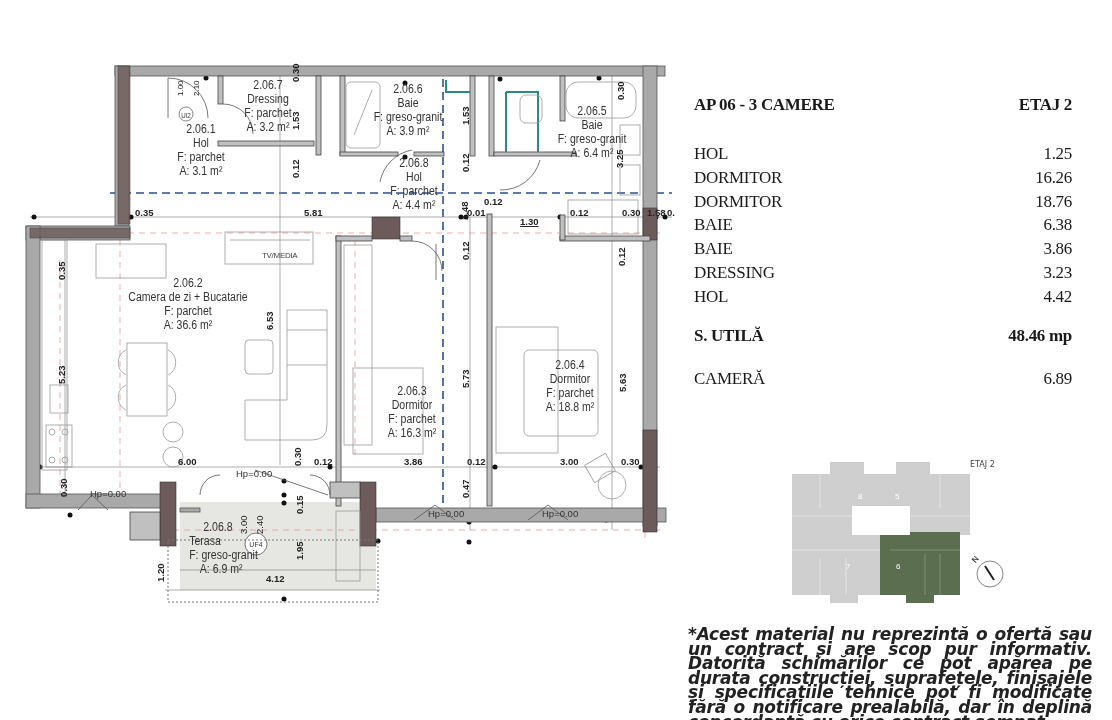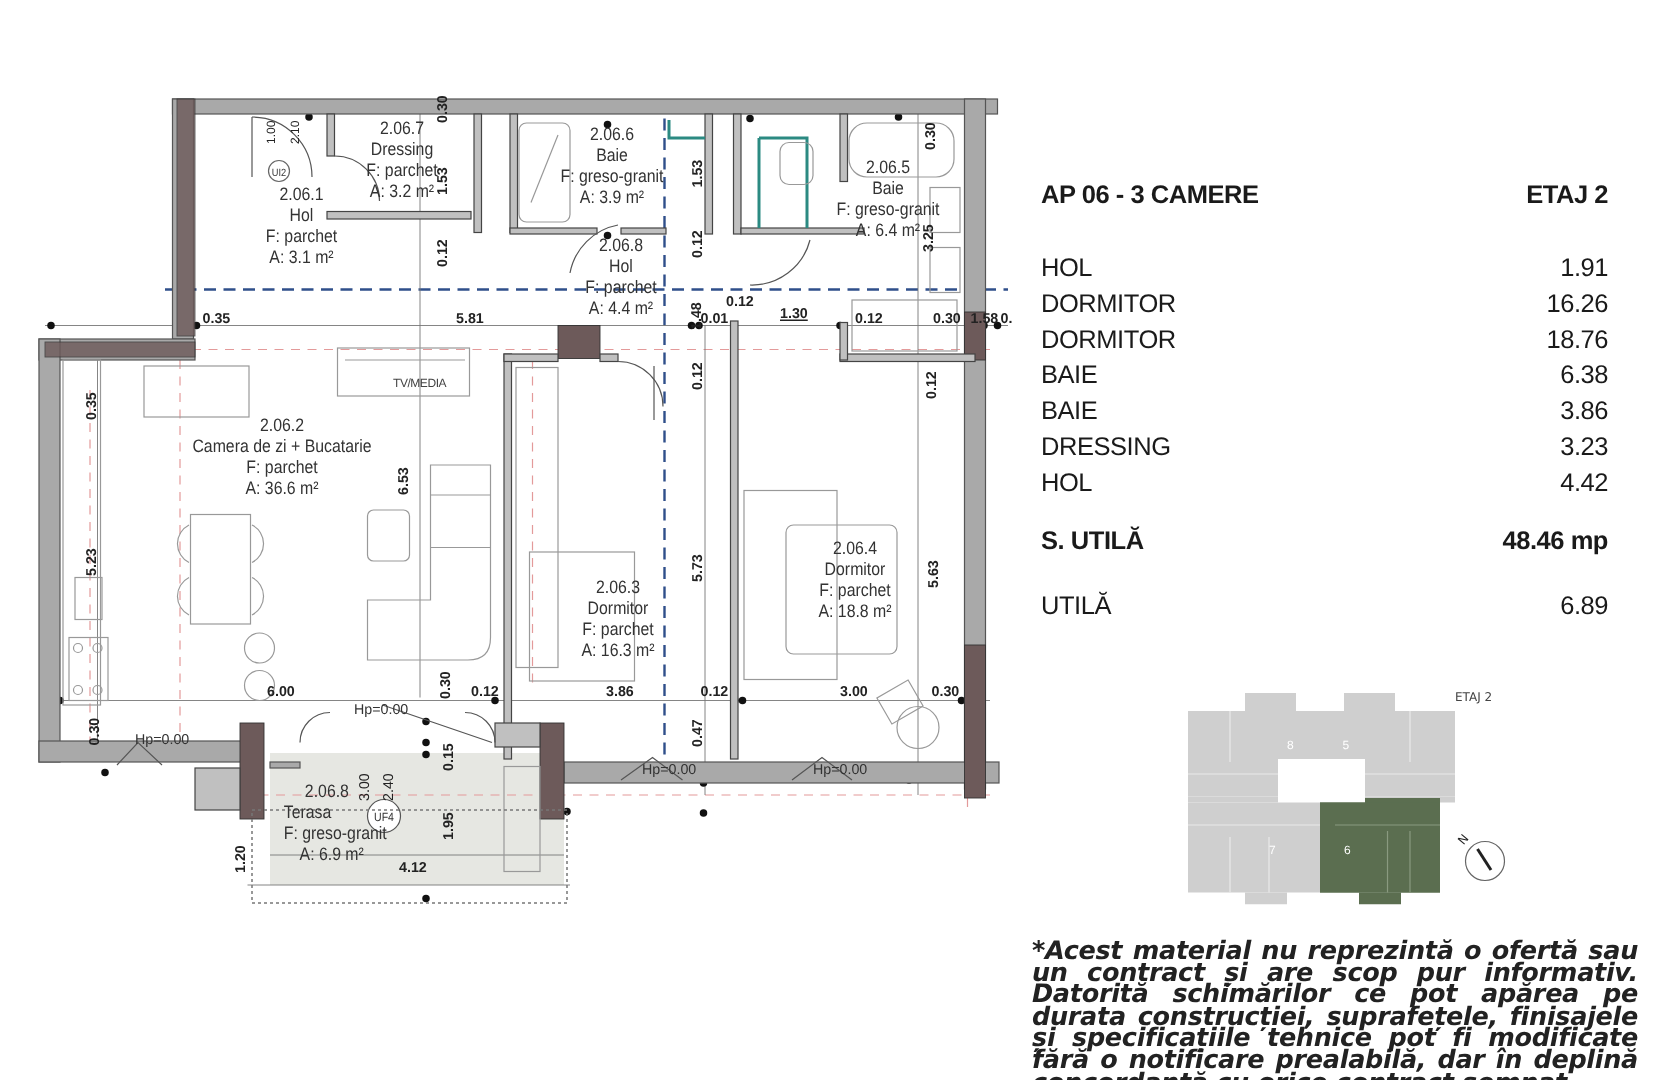--- a/index.html
+++ b/index.html
@@ -7,21 +7,21 @@
   body { position: relative; font-family: "Liberation Sans", sans-serif; color: #1a1a1a; }
 
   .plan { position: absolute; left: 0; top: 0; width: 680px; height: 620px; }
   .plan svg { position: absolute; left: 0; top: 0; }
   .lbl { position: absolute; font-family: "Liberation Sans", sans-serif; font-size: 12px; line-height: 14px; text-align: center; color: #333; transform: scaleX(0.88); transform-origin: center top; white-space: nowrap; }
   .dim { position: absolute; font-family: "Liberation Sans", sans-serif; font-size: 9.5px; font-weight: bold; color: #222; white-space: nowrap; }
   .dim.v { transform: rotate(-90deg); transform-origin: left top; }
   .hp { position: absolute; font-size: 9.5px; color: #333; white-space: nowrap; }
   .tvlbl { position: absolute; font-size: 8px; color: #444; letter-spacing: -0.3px; }
 
-  .summary { position: absolute; left: 694px; top: 120px; width: 378px; font-family: Liberation Sans, sans-serif; }
+  .summary { position: absolute; left: 694px; top: 95px; width: 378px; font-family: Liberation Serif, serif; }
   .sum-head { display: flex; justify-content: space-between; font-weight: bold; font-size: 17px; letter-spacing: -0.3px; }
   .rooms { margin-top: 27px; }
   .room-row { display: flex; justify-content: space-between; font-size: 17px; line-height: 23.8px; letter-spacing: -0.3px; }
   .total { display: flex; justify-content: space-between; font-weight: bold; font-size: 17px; margin-top: 17px; letter-spacing: -0.3px; }
   .terrace { display: flex; justify-content: space-between; font-size: 17px; margin-top: 23px; letter-spacing: -0.3px; }
 
   .keyplan { position: absolute; left: 780px; top: 458px; width: 245px; height: 145px; }
   .keyplan-etaj { position: absolute; left: 970px; top: 460px; font-size: 8px; color: #444; font-family: "DejaVu Sans", sans-serif; }
   .kp-num { position: absolute; font-size: 8px; color: #fff; }
 
@@ -271,21 +271,21 @@
 
   <div class="hp" style="left:236px;top:468px;">Hp=0.00</div>
   <div class="hp" style="left:90px;top:488px;">Hp=0.00</div>
   <div class="hp" style="left:428px;top:508px;">Hp=0.00</div>
   <div class="hp" style="left:542px;top:508px;">Hp=0.00</div>
 
   <div class="dim" style="left:135px;top:207px;">0.35</div>
   <div class="dim" style="left:304px;top:207px;">5.81</div>
   <div class="dim" style="left:467px;top:207px;">0.01</div>
   <div class="dim" style="left:484px;top:196px;">0.12</div>
-  <div class="dim" style="left:520px;top:204px;text-decoration:underline;">1.30</div>
+  <div class="dim" style="left:520px;top:216px;text-decoration:underline;">1.30</div>
   <div class="dim" style="left:570px;top:207px;">0.12</div>
   <div class="dim" style="left:631px;top:207px;margin-left:16px;">1.58</div>
   <div class="dim" style="left:622px;top:207px;">0.30</div>
   <div class="dim" style="left:667px;top:207px;">0.</div>
   <div class="dim" style="left:178px;top:456px;">6.00</div>
   <div class="dim" style="left:314px;top:456px;">0.12</div>
   <div class="dim" style="left:404px;top:456px;">3.86</div>
   <div class="dim" style="left:467px;top:456px;">0.12</div>
   <div class="dim" style="left:560px;top:456px;">3.00</div>
   <div class="dim" style="left:621px;top:456px;">0.30</div>
@@ -319,21 +319,21 @@
 </div>
 
 <div class="summary">
   <div class="sum-head">
     <span>AP 06 - 3 CAMERE</span>
     <span>ETAJ 2</span>
   </div>
   <div class="rooms">
     <div class="room-row">
         <span>HOL</span>
-        <span>1.91</span>
+        <span>1.25</span>
       </div>
     <div class="room-row">
         <span>DORMITOR</span>
         <span>16.26</span>
       </div>
     <div class="room-row">
         <span>DORMITOR</span>
         <span>18.76</span>
       </div>
     <div class="room-row">
@@ -351,21 +351,21 @@
     <div class="room-row">
         <span>HOL</span>
         <span>4.42</span>
       </div>
   </div>
   <div class="total">
     <span>S. UTILĂ</span>
     <span>48.46 mp</span>
   </div>
   <div class="terrace">
-    <span>UTILĂ</span>
+    <span>CAMERĂ</span>
     <span>6.89</span>
   </div>
 </div>
 
 <div class="keyplan-etaj">ETAJ 2</div>
 <svg class="keyplan" width="245" height="145" viewBox="0 0 245 145">
   <g fill="#cfcfcf">
     <rect x="50" y="4" width="34" height="12"></rect>
     <rect x="116" y="4" width="34" height="12"></rect>
     <rect x="12" y="16" width="88" height="57"></rect>

